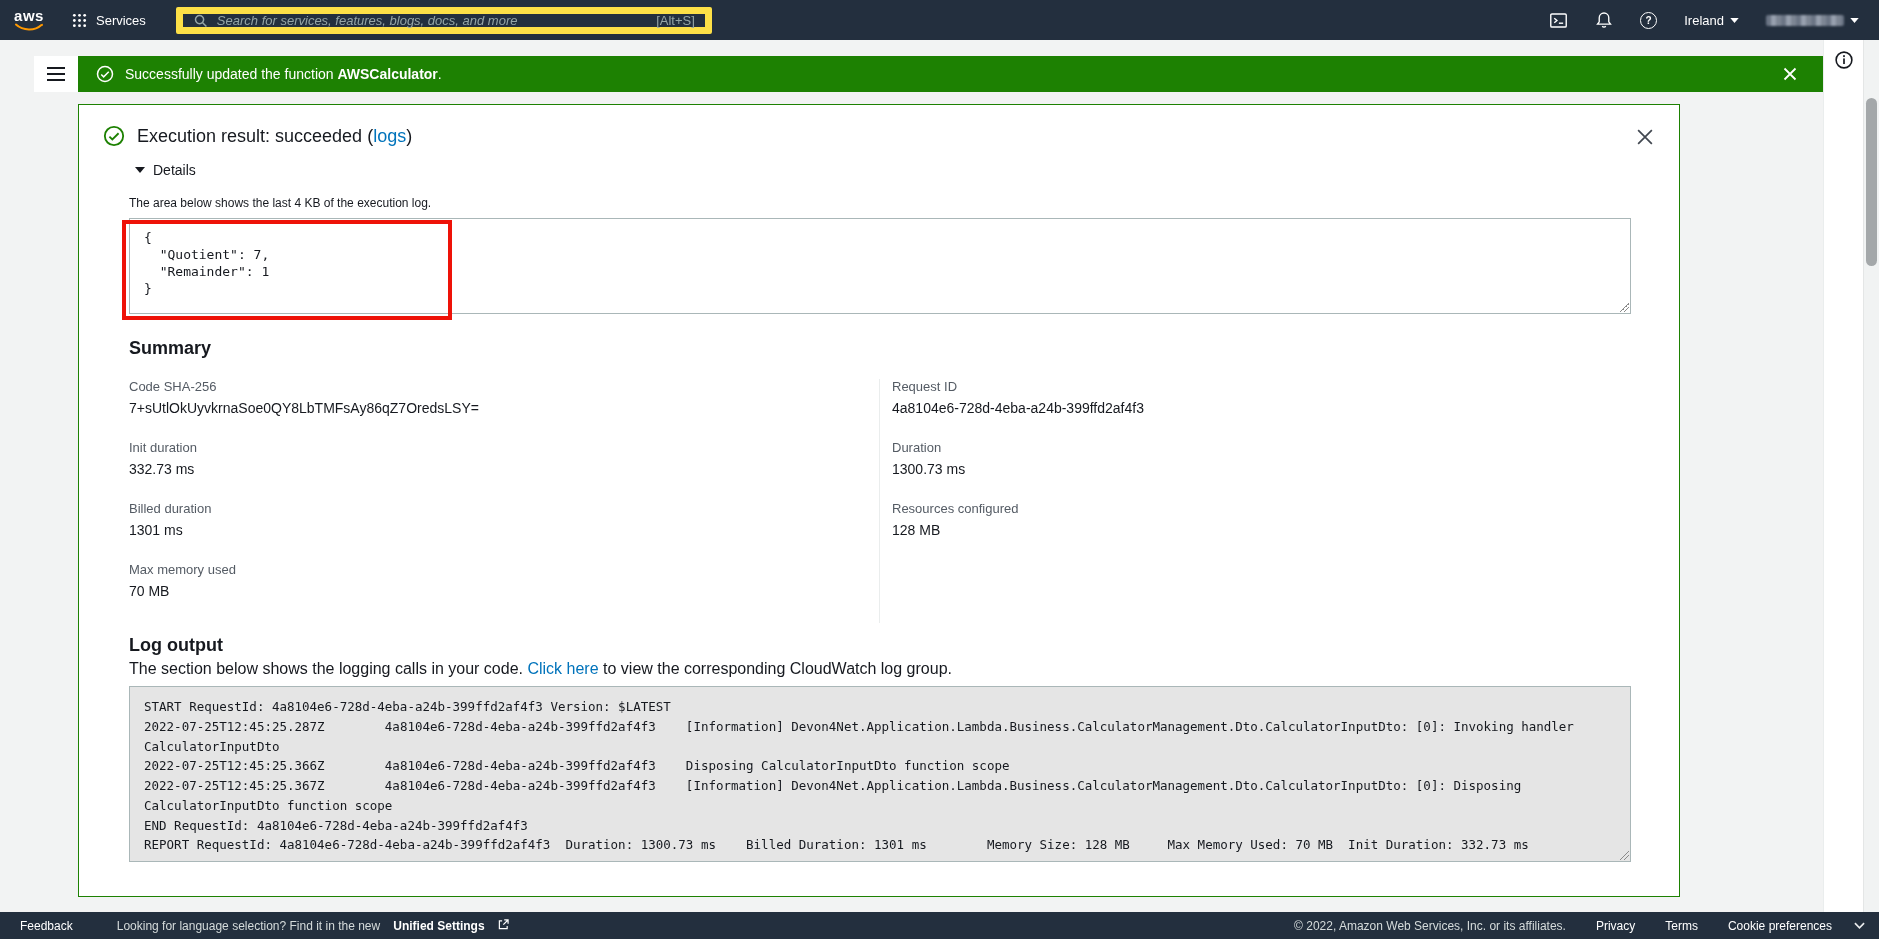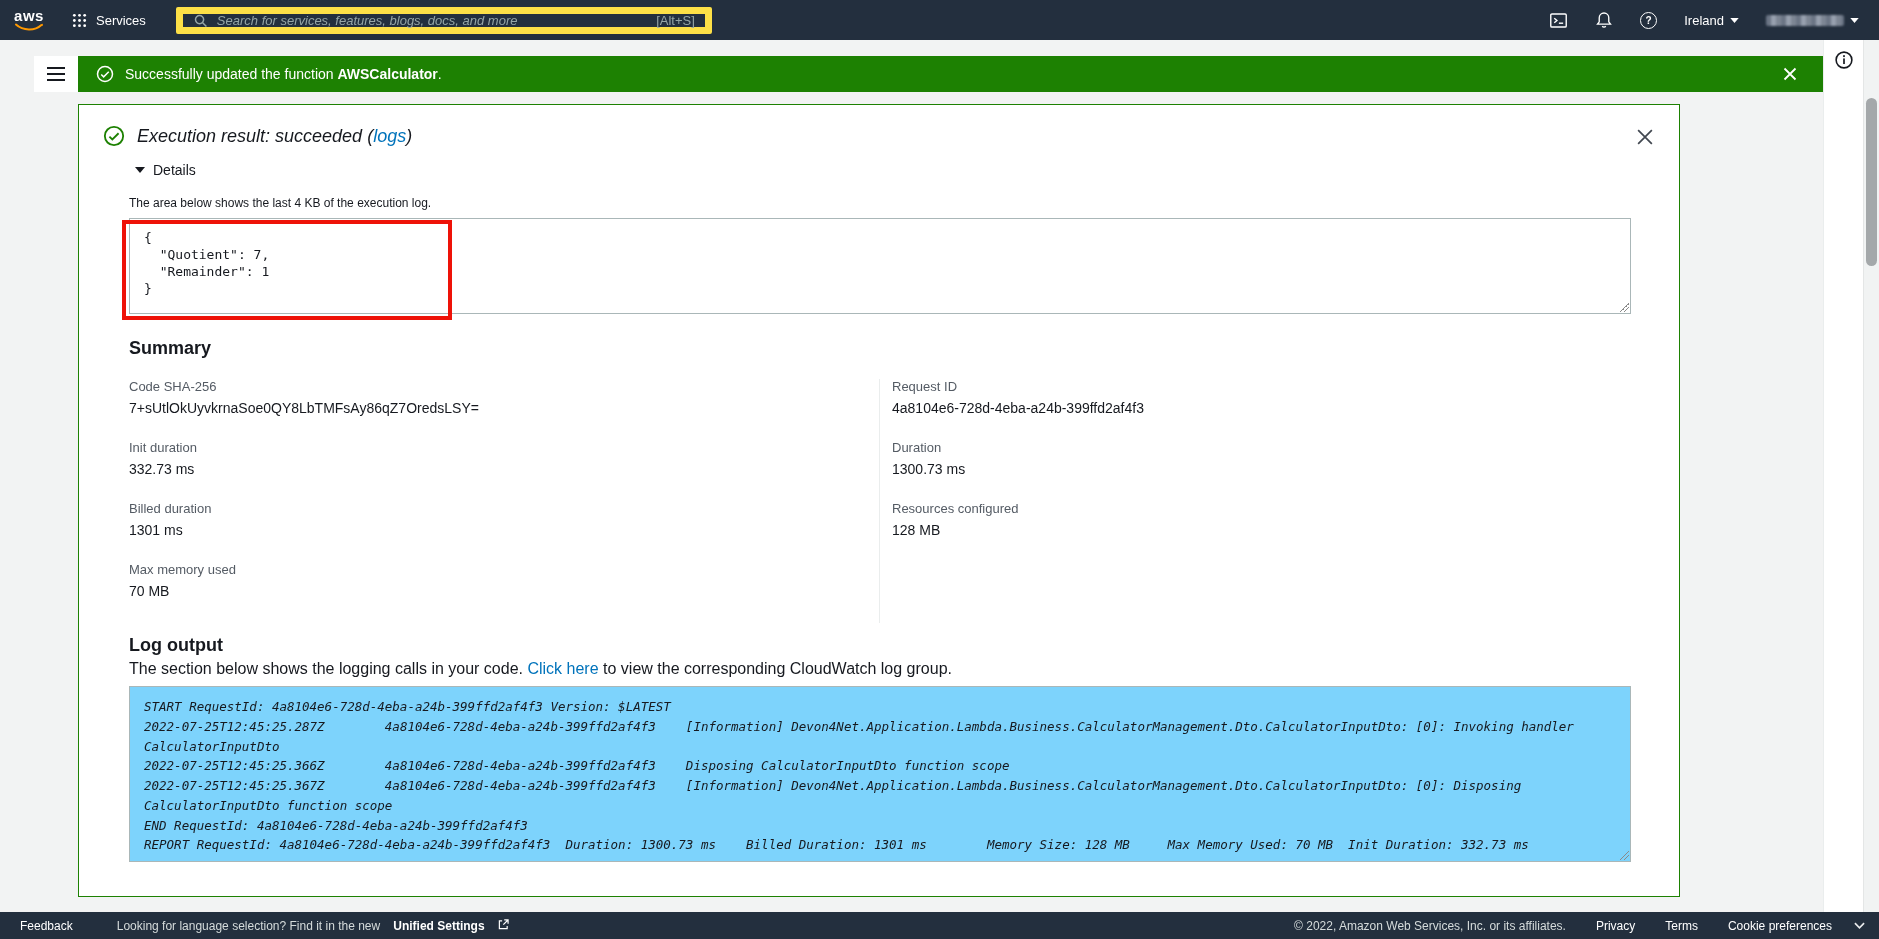--- a/index.html
+++ b/index.html
@@ -57,21 +57,21 @@
     background: #f1f3f3; border-left: 1px solid #e4e6e6; z-index: 25;
   }
   .scroll-thumb { position: absolute; top: 58px; left: 2px; width: 11px; height: 168px; background: #a4a8aa; border-radius: 6px; cursor: pointer; }
   
   .main { position: absolute; top: 80px; left: 0; right: 56px; bottom: 27px; background: #f2f3f3; }
   .panel {
     position: relative; margin: 24px 0 0 78px; width: 1602px; height: 793px;
     background: #fff; border: 1px solid #1d8102; padding: 20px 24px;
   }
   .panel-title-row { display: flex; align-items: center; gap: 12px; }
-  .panel-title { font-size: 18px; color: #16191f; font-style: italic; }
+  .panel-title { font-size: 18px; color: #16191f; }
   .link { color: #0073bb; text-decoration: none; cursor: pointer; }
   .panel-close { position: absolute; top: 24px; right: 26px; color: #414750; cursor: pointer; display: flex; }
   .details-row { margin: 15px 0 0 32px; display: flex; align-items: center; gap: 8px; font-size: 14px; cursor: pointer; }
   .hint { margin: 18px 0 8px 26px; font-size: 12px; }
   .codebox-wrap { margin: 0 24px 0 26px; position: relative; }
   .codebox {
     width: 100%; height: 96px; background: #fff; border: 1px solid #aab7b8;
     padding: 10px 14px; font-family: "DejaVu Sans Mono", monospace;
     font-size: 13px; line-height: 1.32; white-space: pre; color: #16191f;
     overflow: hidden; position: relative;
@@ -88,24 +88,24 @@
   .summary-grid { display: flex; margin-top: 20px; }
   .sum-col { width: 50%; }
   .sum-col.left { padding-left: 26px; }
   .sum-col.right { border-left: 1px solid #eaeded; padding-left: 12px; }
   .sum-item { margin-bottom: 24px; }
   .s-label { font-size: 13px; color: #545b64; margin-bottom: 6px; }
   .s-value { font-size: 14px; color: #16191f; }
   .loghint { margin: 4px 0 8px 26px; font-size: 16px; }
   .logbox-wrap { margin: 0 24px 0 26px; position: relative; }
   .logbox {
-    width: 100%; height: 176px; background: #7dd3fc; border: 1px solid #aab7b8;
+    width: 100%; height: 176px; background: #e5e5e5; border: 1px solid #aab7b8;
     padding: 10px 14px; font-family: "DejaVu Sans Mono", monospace;
     font-size: 12.5px; line-height: 1.58; white-space: pre-wrap; tab-size: 8;
-    color: #16191f; overflow: hidden; position: relative; font-style: italic;
+    color: #16191f; overflow: hidden; position: relative;
   }
   
   .footer {
     position: absolute; left: 0; bottom: 0; width: 1879px; height: 27px;
     background: #232f3e; display: flex; align-items: center;
     padding: 0 14px 0 20px; font-size: 12px; color: #d5dbdb; z-index: 45;
   }
   .footer .feedback { color: #fff; margin-right: 44px; cursor: pointer; }
   .footer .lang { display: flex; align-items: flex-start; gap: 13px; }
   .footer .lang .bold-link { color: #fff; font-weight: 700; cursor: pointer; }

